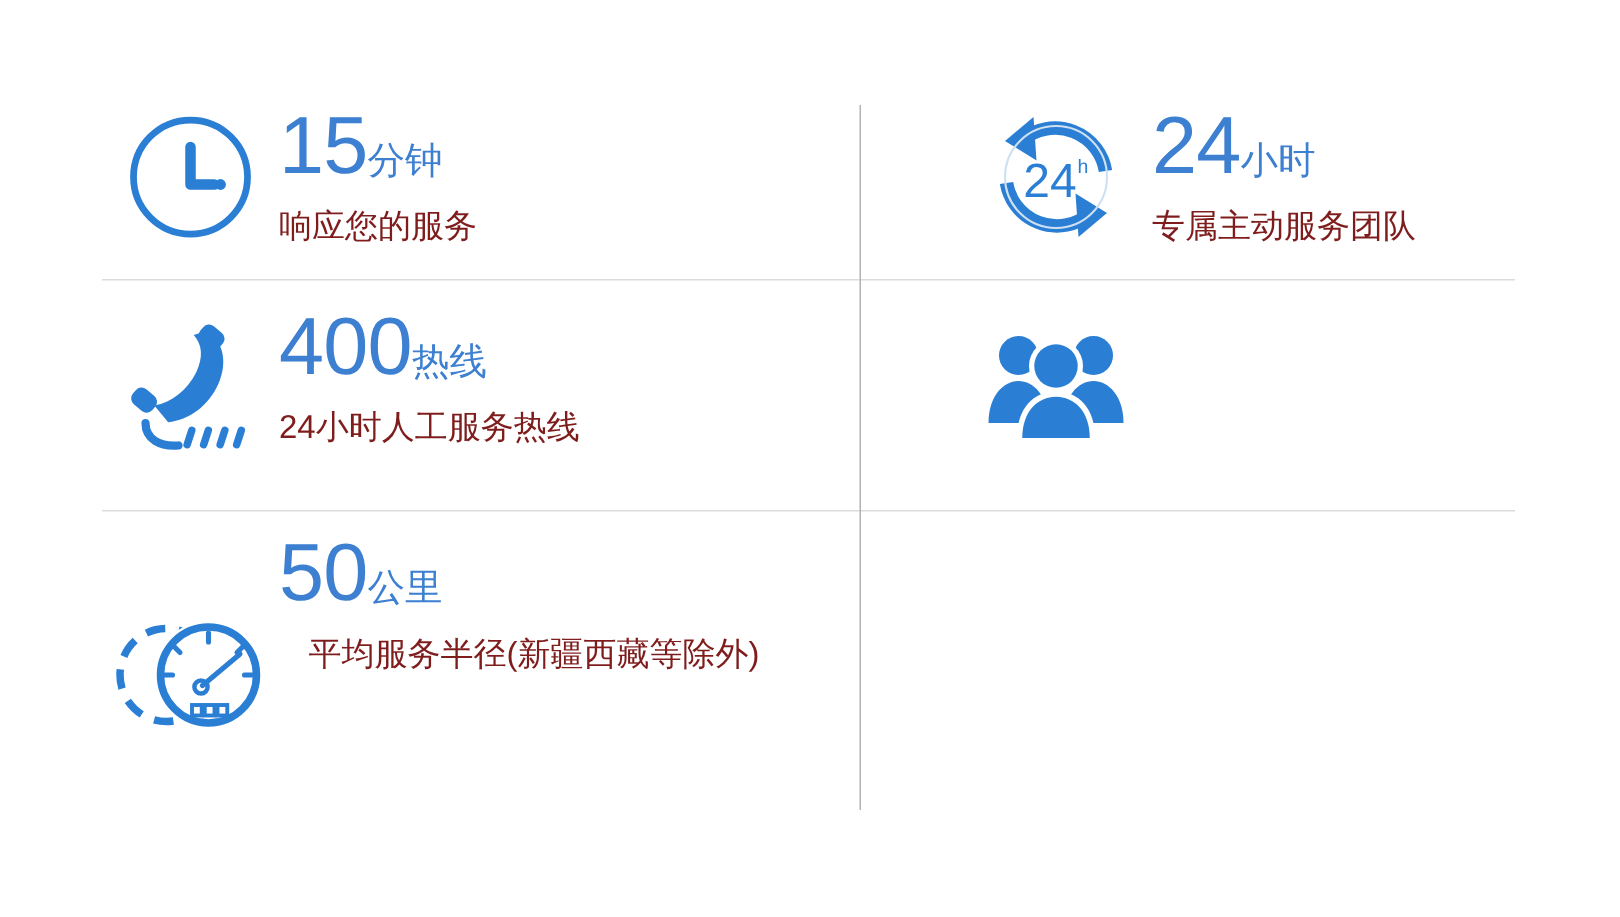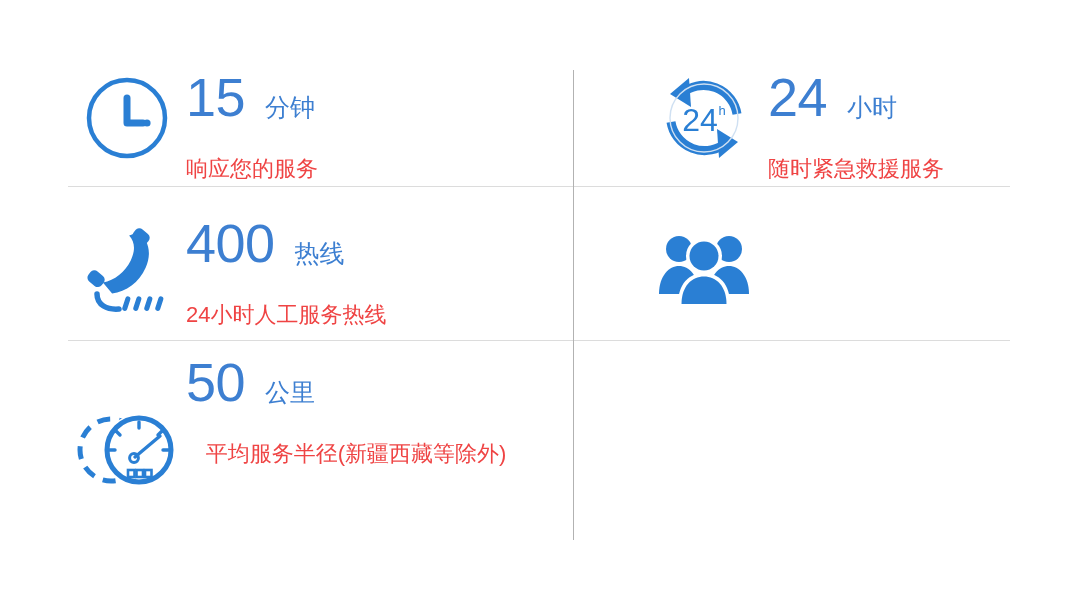--- a/index.html
+++ b/index.html
@@ -58,21 +58,21 @@
     flex: 1 1 auto;
     display: flex;
     flex-direction: column;
   }
 
   
   .col-left  { left: 68px;  width: 505px; }
   .col-right { left: 640px; width: 400px; }
 
   .row-1 { top: 70px;  height: 116px; }
-  .row-2 { top: 216px; height: 140px; }
+  .row-2 { top: 204px; height: 140px; }
   .row-3 { top: 355px; height: 185px; }
 
   
   .headline {
     display: flex;
     align-items: baseline;
     line-height: 1;
     white-space: nowrap;
   }
 
@@ -80,29 +80,29 @@
     font-size: 54px;
     font-weight: 400;
     color: #3d7fd1;
     letter-spacing: -0.5px;
   }
 
   .unit {
     font-size: 25px;
     font-weight: 400;
     color: #3d7fd1;
-    margin-left: 20px;
+    margin-left: 0;
   }
 
   .desc {
     font-size: 22px;
     font-weight: 400;
-    color: #ef4444;
+    color: #7f1d1d;
     line-height: 1.45;
-    margin-top: 29px;
+    margin-top: 11px;
     max-width: 352px;
   }
 
   .desc.wide { max-width: 340px; text-align: center; }
 
   
   .cell-15   .icon-wrap { width: 118px; padding-top: 6px; }
   .cell-24   .icon-wrap { width: 128px; padding-top: 4px; }
   .cell-400  .icon-wrap { width: 118px; padding-top: 14px; }
   .cell-600  .icon-wrap { width: 128px; padding-top: 16px; }
@@ -154,21 +154,21 @@
 
         <text x="42" y="57" text-anchor="middle" font-family="Liberation Sans, sans-serif" font-size="32" font-weight="400" fill="#2a7fd4">24</text>
         <text x="64" y="41" text-anchor="middle" font-family="Liberation Sans, sans-serif" font-size="13" fill="#2a7fd4">h</text>
       </svg>
     </div>
     <div class="text-wrap">
       <div class="headline">
         <span class="big-number">24</span>
         <span class="unit">小时</span>
       </div>
-      <div class="desc">随时紧急救援服务</div>
+      <div class="desc">专属主动服务团队</div>
     </div>
   </div>
 
   <div class="cell col-left row-2 cell-400">
     <div class="icon-wrap">
       <svg width="96" height="84" viewBox="0 0 96 84">
         <g fill="#2a7fd4">
 
           <path d="M62 4 C72 12 74 26 66 40 C58 54 44 62 30 62
                    L22 50 C34 49 45 42 52 31 C58 21 58 13 53 6 Z" transform="rotate(-6 46 33)"></path>

